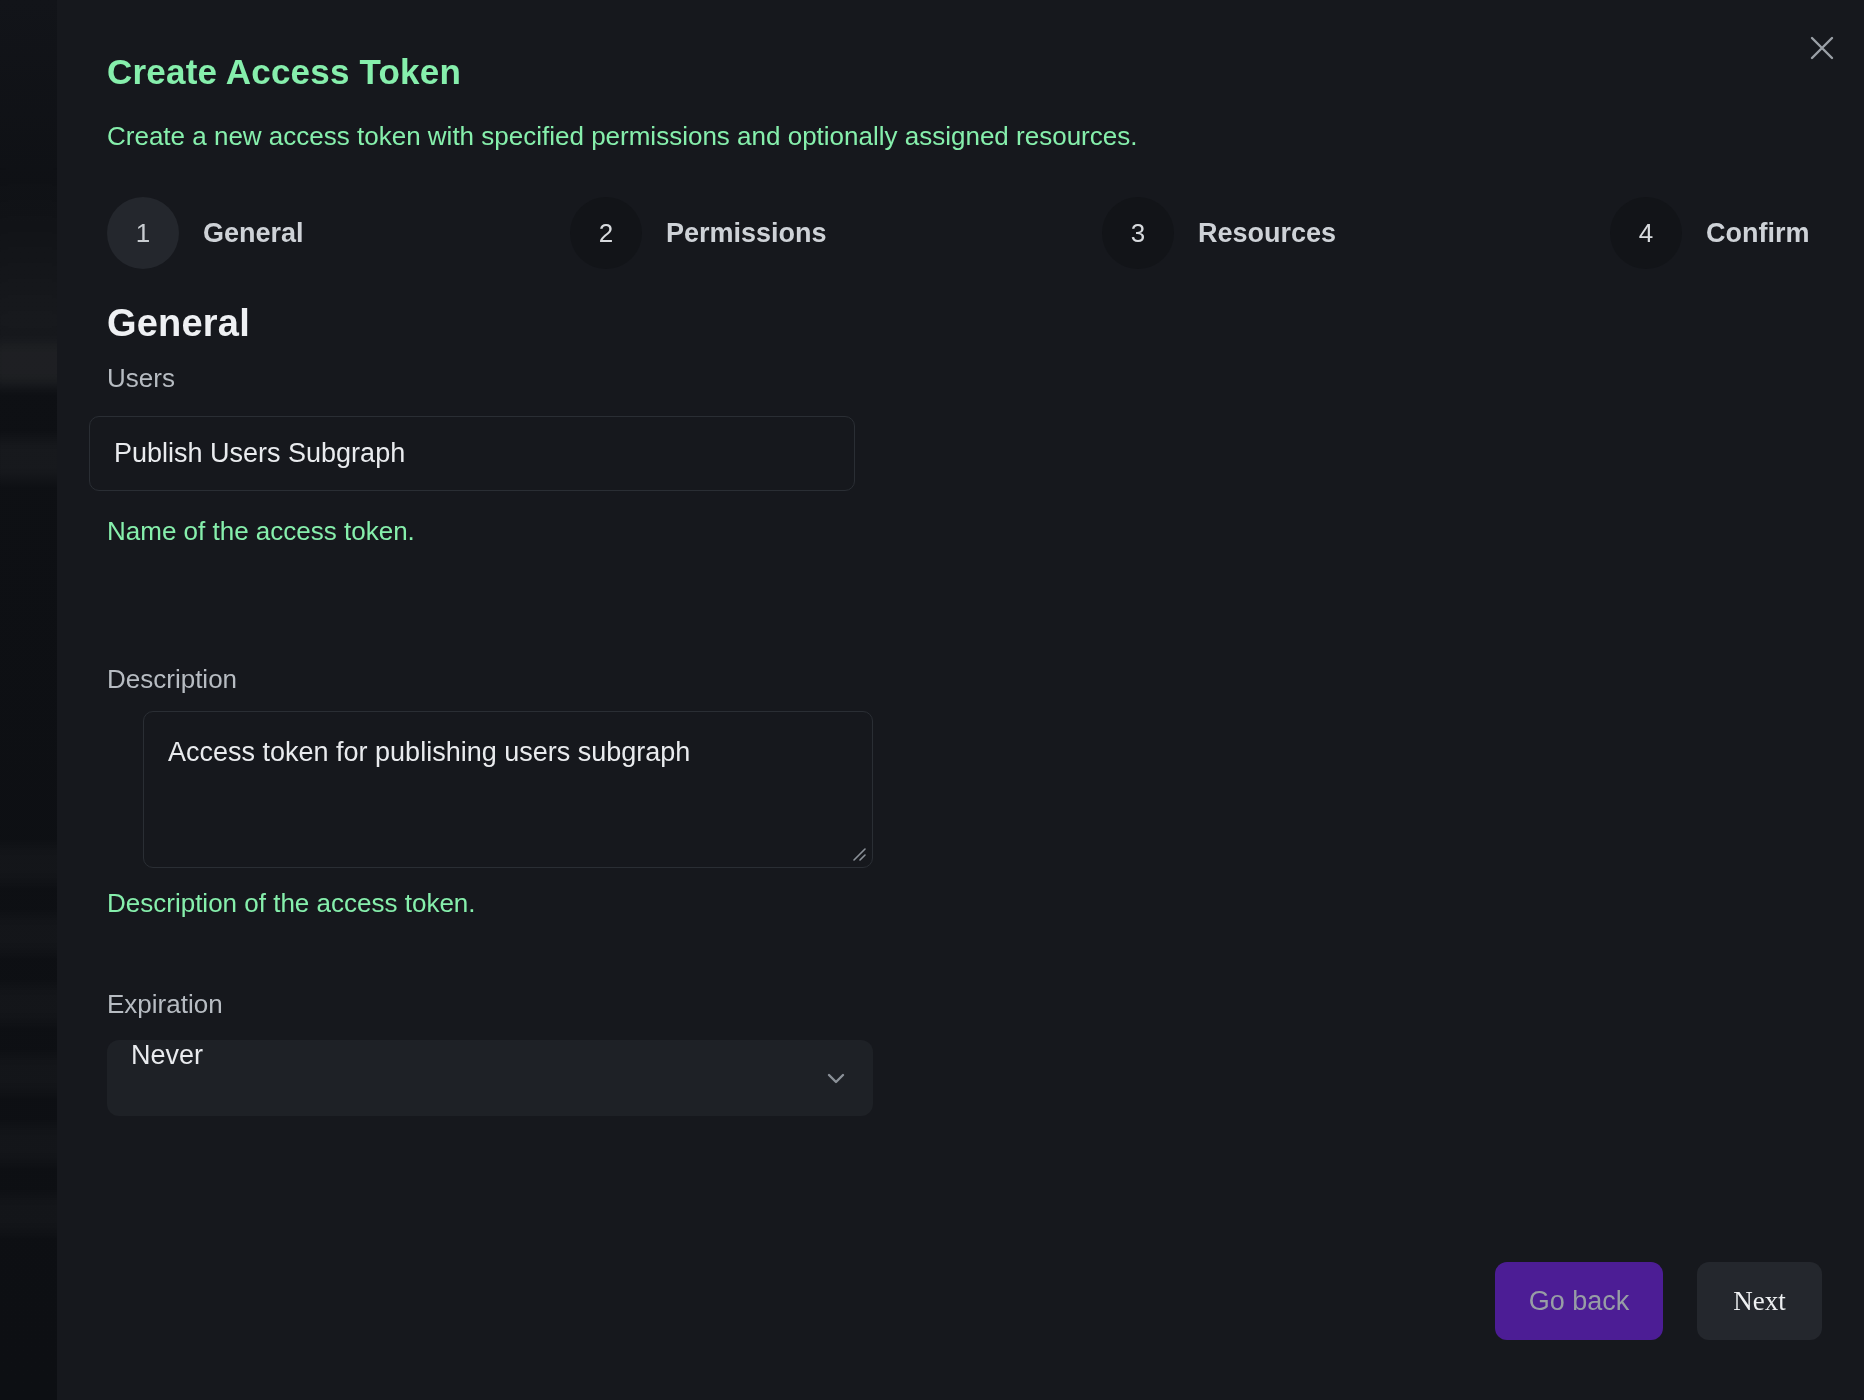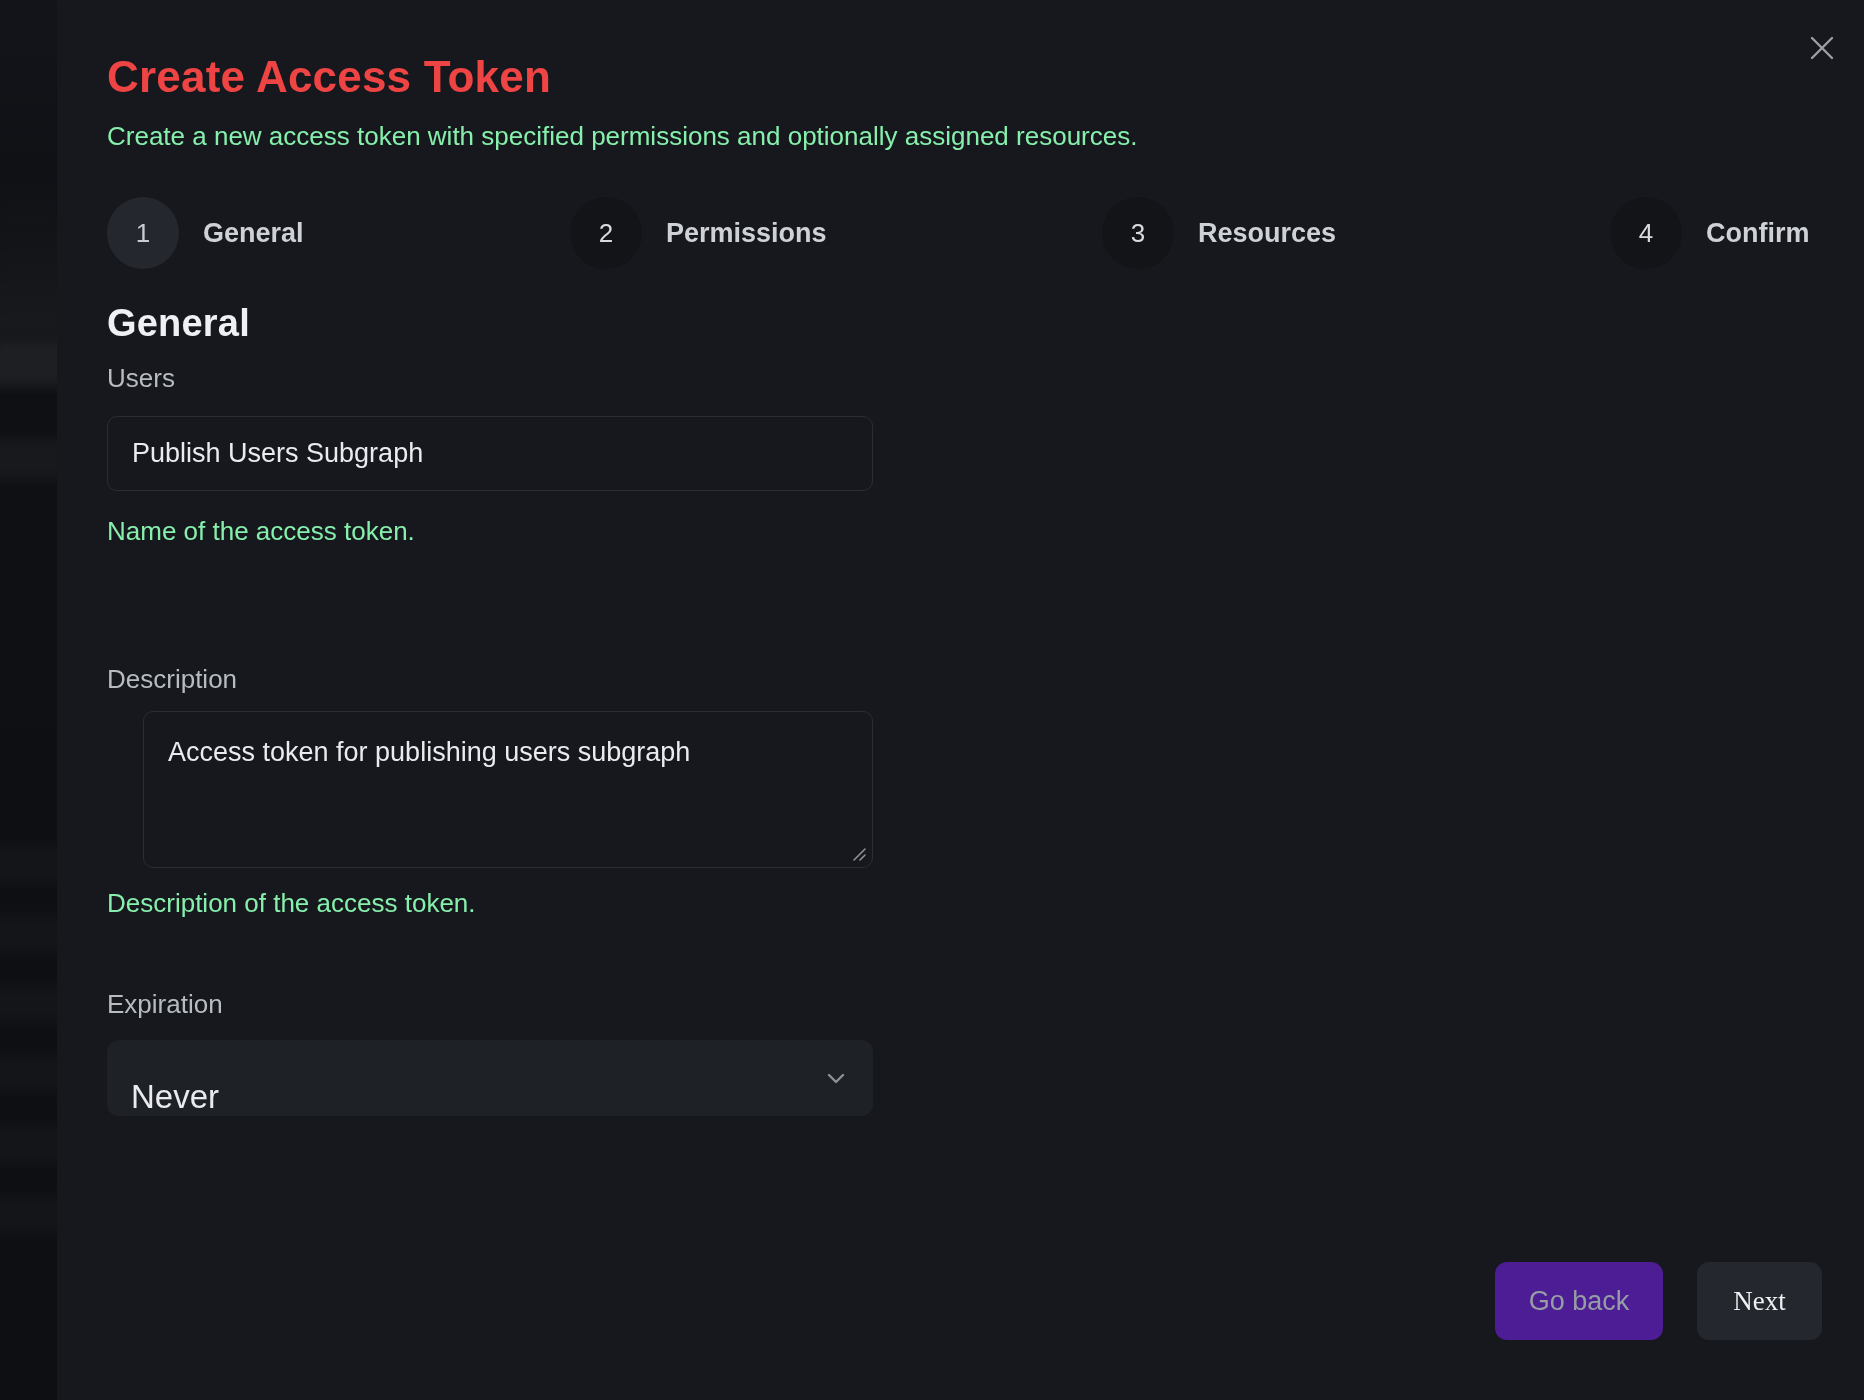--- a/index.html
+++ b/index.html
@@ -29,21 +29,21 @@
     position: absolute; left: 57px; top: 0; width: 1807px; height: 1400px;
     background: #16181d;
   }
   .close-btn {
     position: absolute; top: 26px; right: 20px; width: 44px; height: 44px;
     background: transparent; border: 0; cursor: pointer;
     display: flex; align-items: center; justify-content: center;
   }
   .title {
     position: absolute; left: 50px; top: 52px;
-    font-size: 44px; font-weight: 700; color: #ef4444; letter-spacing: 0.2px;
+    font-size: 35px; font-weight: 700; color: #86efac; letter-spacing: 0.2px;
   }
   .subtitle {
     position: absolute; left: 50px; top: 121px;
     font-size: 26px; font-weight: 400; color: #86efac;
   }
 
   
   .stepper { position: absolute; left: 0; top: 197px; width: 100%; height: 72px; }
   .step { position: absolute; top: 0; height: 72px; display: flex; align-items: center; cursor: default; }
   .step-circle {
@@ -57,38 +57,38 @@
 
   
   .section-heading {
     position: absolute; left: 50px; top: 302px;
     font-size: 38px; font-weight: 700; color: #eef0f3; letter-spacing: 0.2px;
   }
   .field-label { position: absolute; left: 50px; font-size: 26px; color: #b7bcc2; }
   .help-text   { position: absolute; left: 50px; font-size: 26px; color: #86efac; }
 
   .text-input {
-    position: absolute; left: 50px; top: 416px; width: 766px; height: 75px;
+    position: absolute; left: 32px; top: 416px; width: 766px; height: 75px;
     background: transparent; border: 1px solid #2a2e34; border-radius: 10px;
     color: #e9ebee; font-size: 27px; font-family: inherit; padding: 0 24px; outline: none;
   }
   .textarea-wrap { position: absolute; left: 50px; top: 711px; width: 766px; height: 157px; padding-left: 36px; }
   .textarea-wrap textarea {
     width: 100%; height: 100%; resize: none; outline: none;
     background: transparent; border: 1px solid #2a2e34; border-radius: 10px;
     color: #e9ebee; font-size: 27px; font-family: inherit; line-height: 1.35;
     padding: 22px 24px;
   }
   .resize-handle { position: absolute; right: 7px; bottom: 7px; pointer-events: none; }
 
   .select-box {
     position: absolute; left: 50px; top: 1040px; width: 766px; height: 76px;
     background: #1e2126; border-radius: 12px; cursor: pointer;
-    display: flex; align-items: flex-end; padding: 0 24px;
-    font-size: 33px; color: #e9ebee;
+    display: flex; align-items: flex-start; padding: 0 24px;
+    font-size: 27px; color: #e9ebee;
   }
   .select-box .chevron { position: absolute; right: 24px; top: 50%; transform: translateY(-50%); }
 
   
   .btn {
     position: absolute; top: 1262px; height: 78px; border: 0; border-radius: 12px;
     font-family: inherit; font-size: 27px; font-weight: 500; cursor: pointer;
   }
   .btn-goback { left: 1438px; width: 168px; background: #4c1d95; color: #979da5; }
   .btn-next   { left: 1640px; width: 125px; background: #24272d; color: #eef0f2; font-family: Liberation Serif, serif; }

